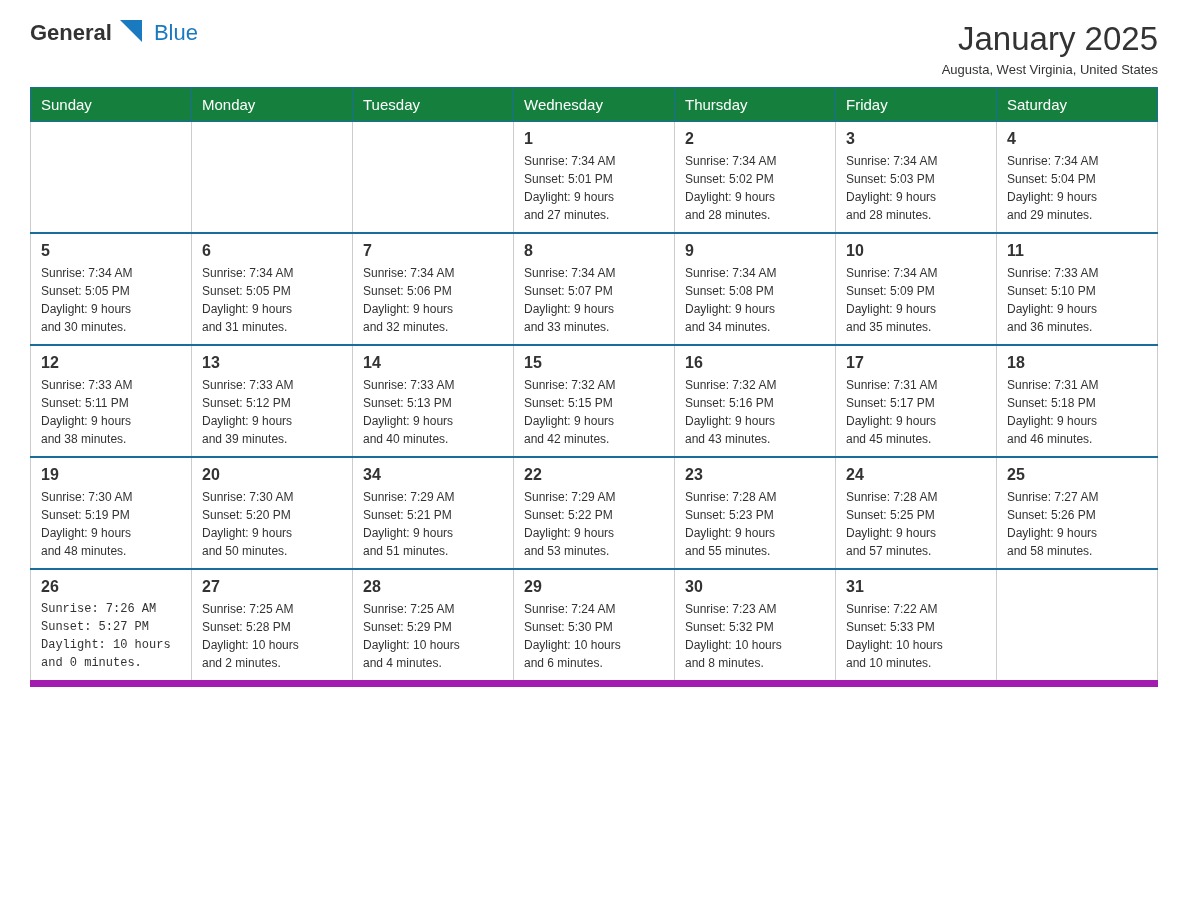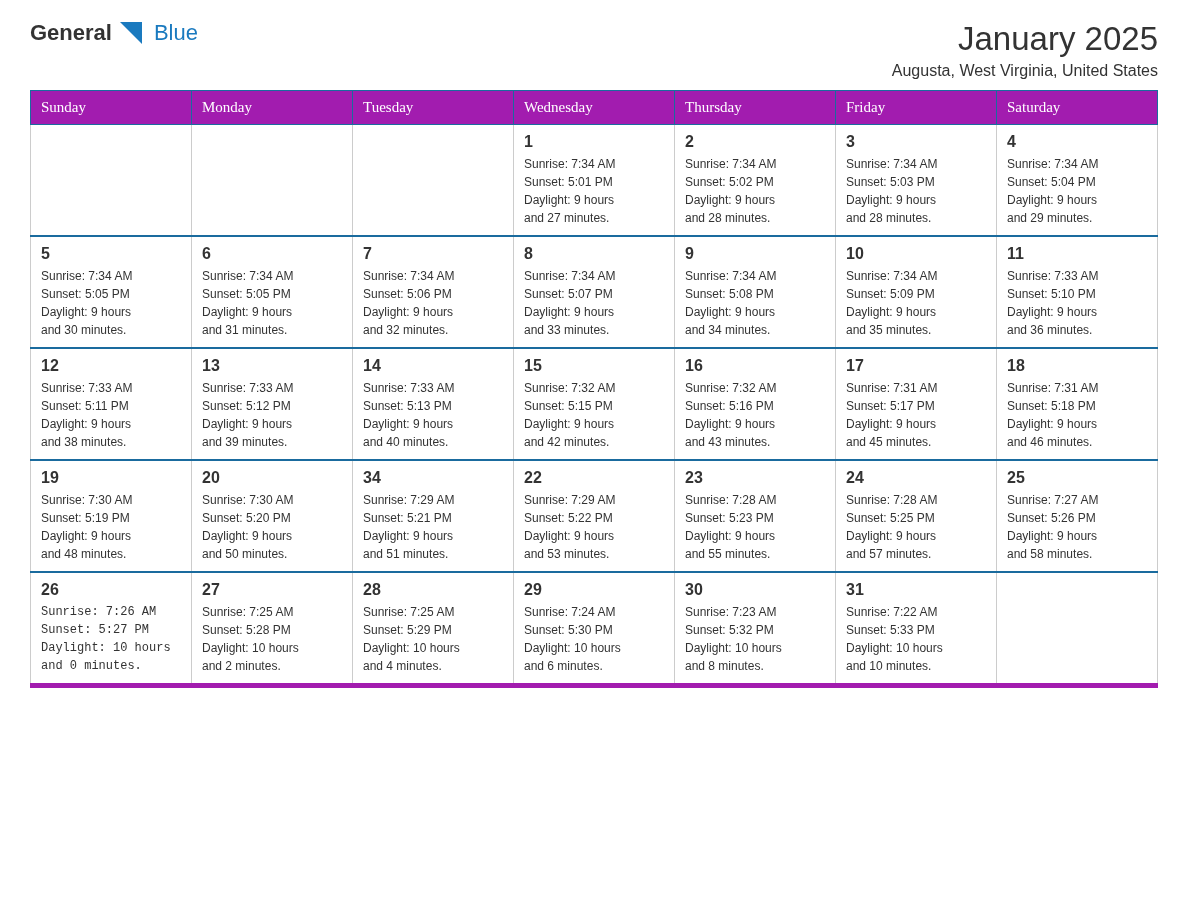--- a/index.html
+++ b/index.html
@@ -11,21 +11,20 @@
       min-height: 918px;
     }
     .header {
       display: flex;
       justify-content: space-between;
       align-items: flex-start;
       margin-bottom: 10px;
     }
     .logo {
       display: flex;
-      align-items: center;
       gap: 6px;
     }
     .logo-text-general {
       font-size: 22px;
       font-weight: bold;
       color: #333;
     }
     .logo-text-blue {
       font-size: 22px;
       font-weight: normal;
@@ -38,38 +37,37 @@
     }
     .title-area {
       text-align: right;
     }
     .month-title {
       font-size: 33px;
       color: #333;
       font-weight: normal;
     }
     .location {
-      font-size: 16px;
+      font-size: 13px;
       color: #333;
       margin-top: 4px;
     }
     .calendar {
       width: 100%;
       border-collapse: collapse;
       margin-top: 10px;
     }
     .calendar th {
-      background-color: #a21caf;
+      background-color: #15803d;
       color: #fff;
       padding: 8px 10px;
       font-size: 15px;
       font-weight: normal;
       border: 1px solid #1a6b9e;
       text-align: left;
-      font-family: Liberation Serif, serif;
     }
     .calendar td {
       border: 1px solid #ccc;
       padding: 8px 10px;
       vertical-align: top;
       width: 14.28%;
       min-height: 100px;
     }
     .day-number {
       font-size: 16px;
@@ -83,21 +81,21 @@
       color: #333;
       line-height: 1.5;
     }
     .empty-cell {
       background: #fff;
     }
     .calendar tbody tr td {
       border-bottom: 2px solid #1a6b9e;
     }
     .calendar tbody tr:last-child td {
-      border-bottom: 5px solid #a21caf;
+      border-bottom: 7px solid #a21caf;
     }
   </style>
 </head>
 <body>
 
 <div class="header">
   <div class="logo">
     <span class="logo-text-general">General</span>
     <svg class="logo-icon" viewBox="0 0 22 22" xmlns="http://www.w3.org/2000/svg">
       <polygon points="0,0 22,0 22,22" fill="#1a7abf"></polygon>

